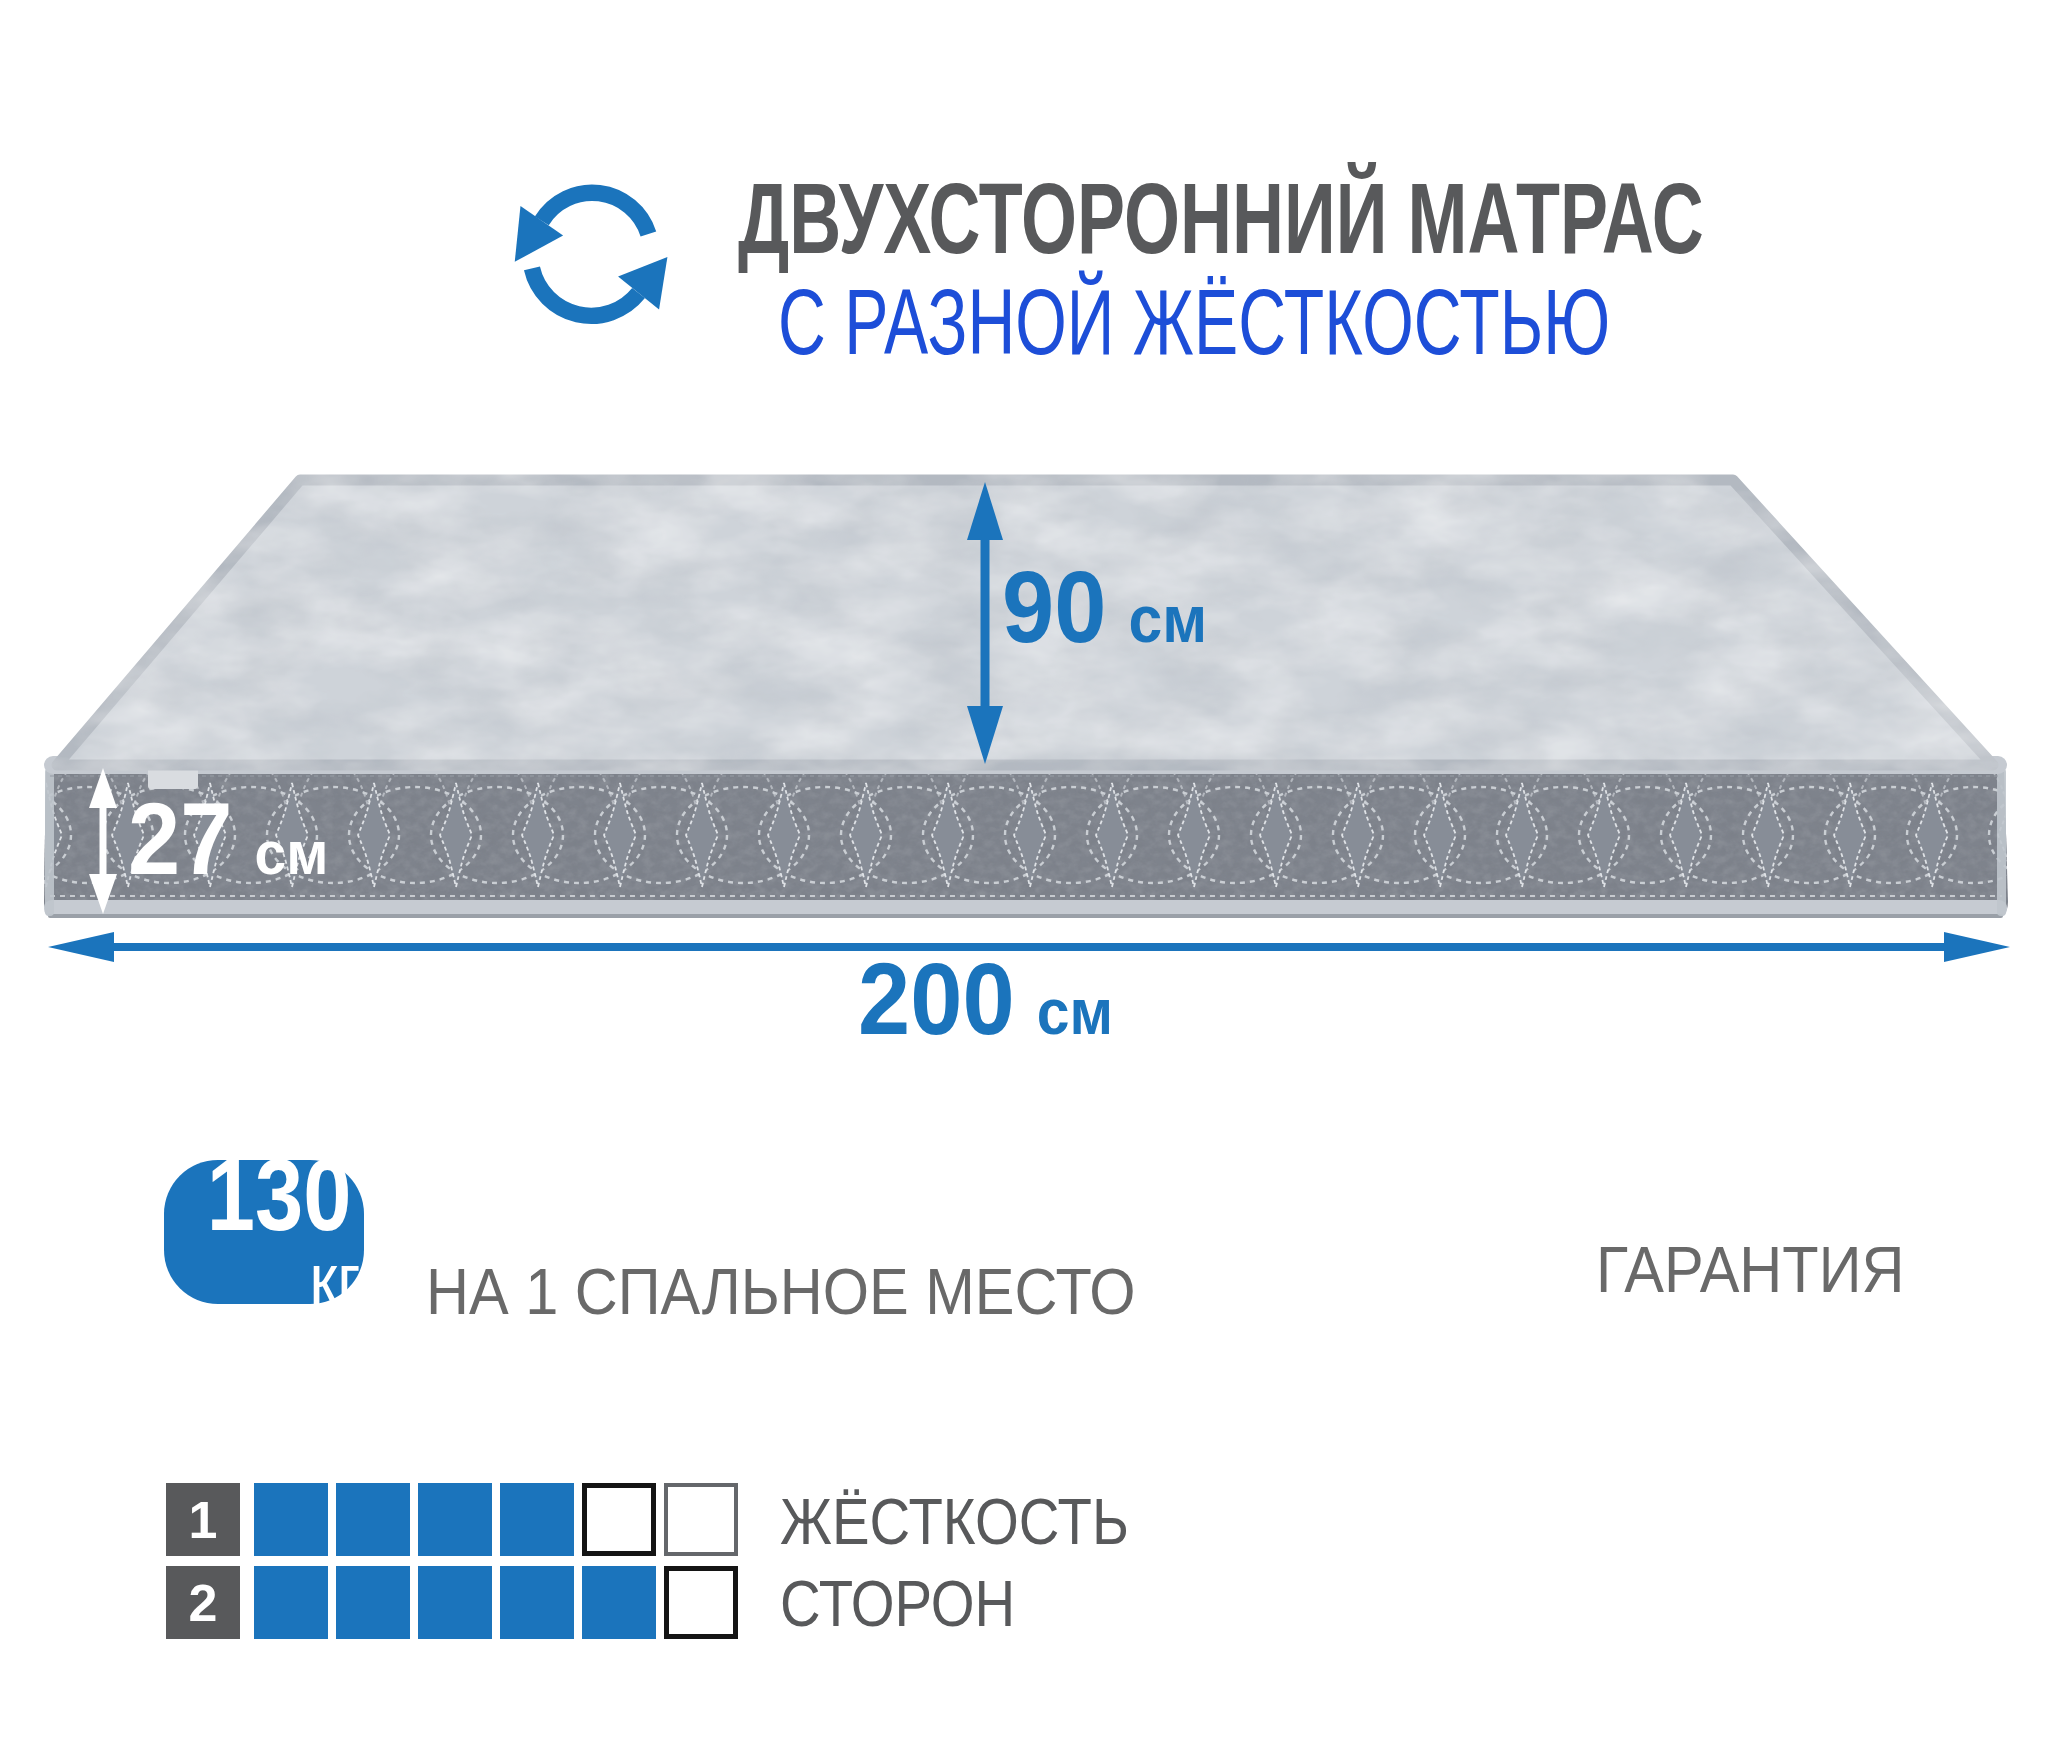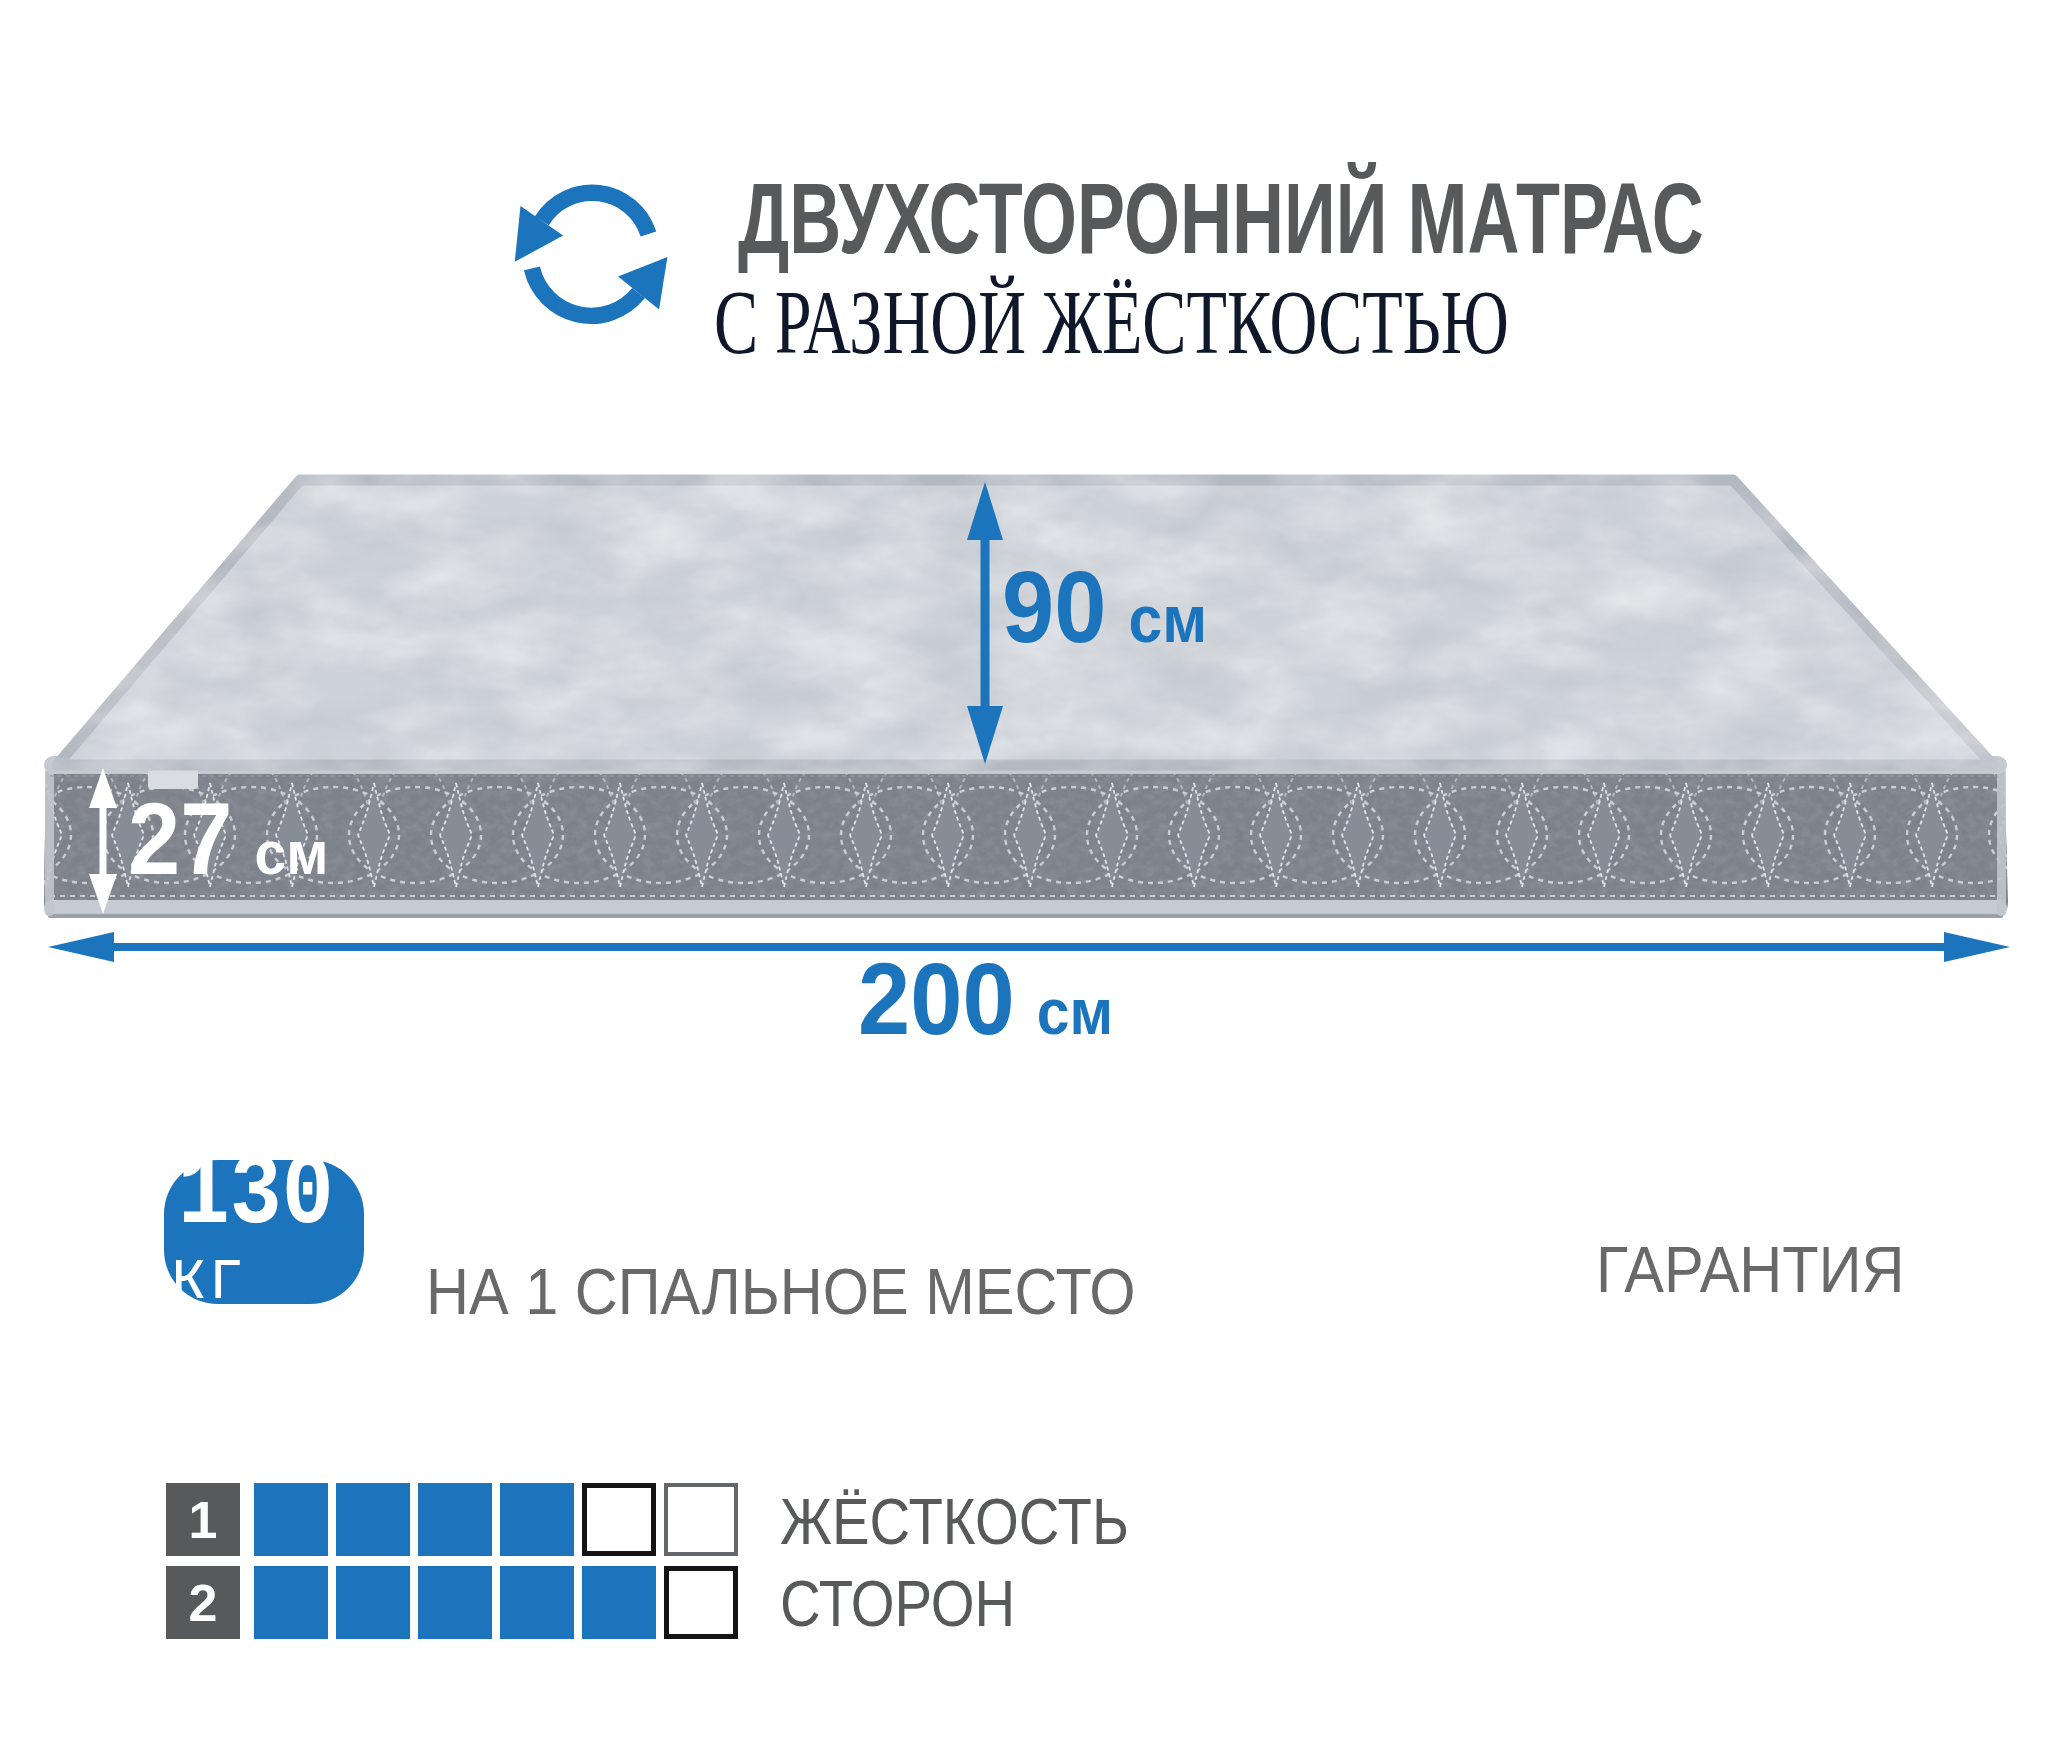--- a/index.html
+++ b/index.html
@@ -5,39 +5,39 @@
   html,body{margin:0;padding:0;background:#ffffff;}
   .page{position:relative;width:2048px;height:1757px;background:#ffffff;overflow:hidden;
         font-family:"Liberation Sans",sans-serif;}
   .abs{position:absolute;}
   .nowrap{white-space:nowrap;}
   .condense{display:inline-block;transform-origin:left top;}
 
   
   .title{left:738px;top:168px;font-size:100px;font-weight:bold;color:#58595b;line-height:1;}
   .title .condense{transform:scaleX(0.72);}
-  .subtitle{left:714px;top:276px;font-size:92px;font-weight:400;color:#0f172a;line-height:1;font-family:Liberation Serif, serif;}
+  .subtitle{left:778px;top:276px;font-size:92px;font-weight:400;color:#1d4ed8;line-height:1;}
   .subtitle .condense{transform:scaleX(0.72);}
   .rotate-icon{left:505px;top:170px;}
 
   
   .dim{color:#1b74bc;line-height:1;}
   .dim .condense{transform:scaleX(0.92);}
   .dim .val{font-weight:bold;}
   .dim .unit{font-weight:bold;margin-left:24px;}
   .dim-width{left:1002px;top:556px;}
   .dim-width .val{font-size:102px;} .dim-width .unit{font-size:66px;}
   .dim-thickness{left:128px;top:788px;color:#ffffff;}
   .dim-thickness .val{font-size:102px;} .dim-thickness .unit{font-size:62px;}
   .dim-length{left:858px;top:948px;}
   .dim-length .val{font-size:102px;} .dim-length .unit{font-size:64px;}
 
   
   .badge{width:200px;height:144px;border-radius:54px;background:#1b74bc;color:#ffffff;
-         display:flex;flex-direction:column;align-items:flex-start;justify-content:center;text-align:center;font-family:Liberation Mono, monospace;}
+         display:flex;flex-direction:column;align-items:flex-end;justify-content:center;text-align:center;}
   .badge .bval{font-size:102px;font-weight:bold;line-height:0.92;transform:scaleX(0.85);}
   .badge .bunit{font-size:72px;font-weight:400;line-height:1.0;transform:scaleX(0.88);}
   .badge-load{left:164px;top:1160px;}
   .badge-warranty{left:1353px;top:1160px;}
   .badge-warranty .bval{font-size:106px;}
   .badge-warranty .bunit{font-size:64px;}
   .badge-text{font-size:64px;line-height:1;color:#696969;}
   .badge-text .condense{transform:scaleX(0.93);}
   .load-line1{left:398px;top:1188px;}
   .load-line2{left:398px;top:1260px;margin-left:28px;}

